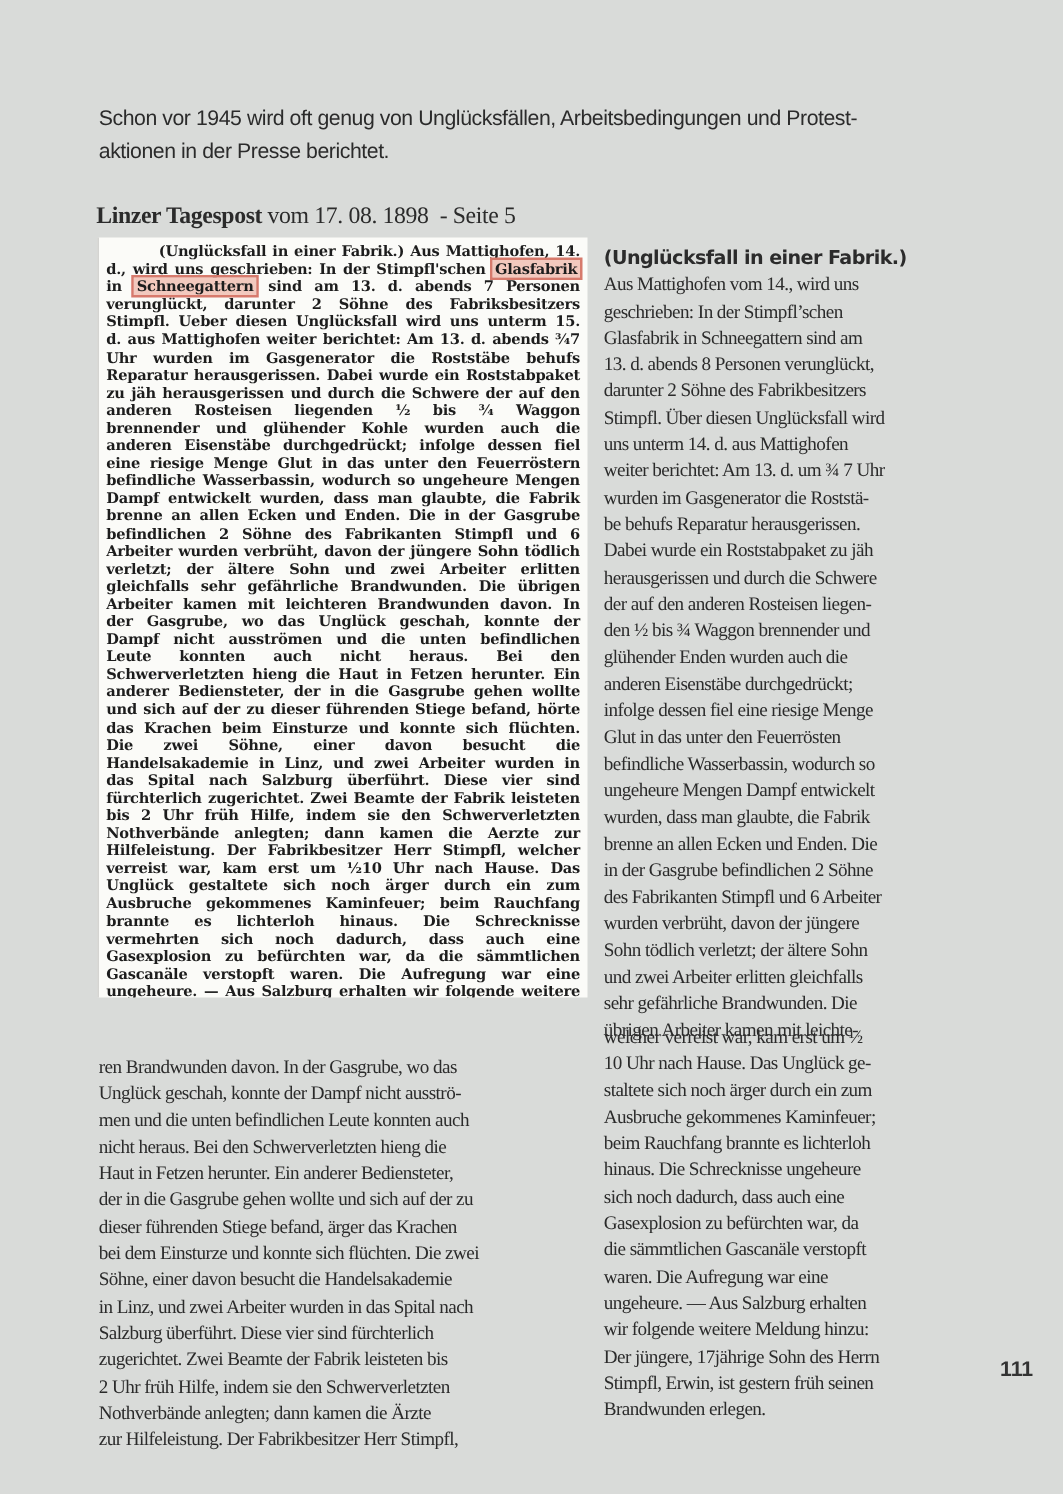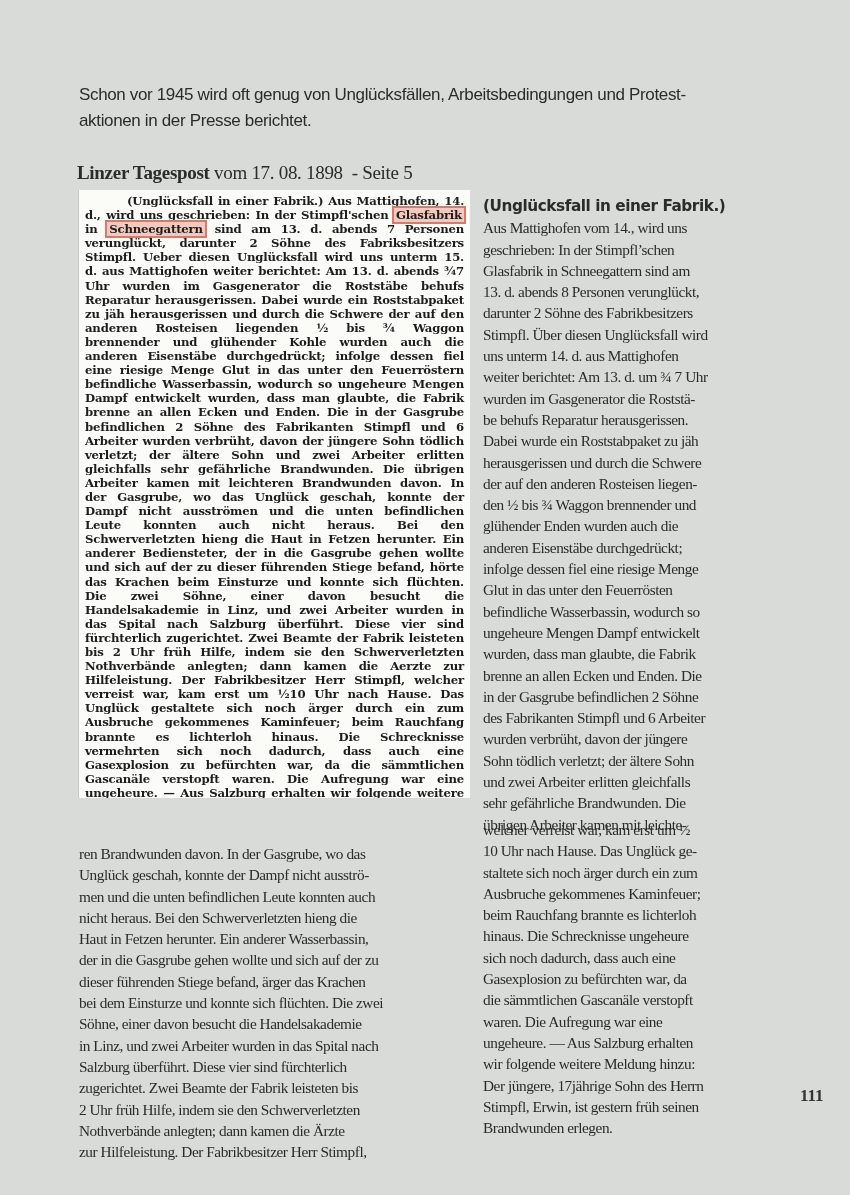--- a/index.html
+++ b/index.html
@@ -54,21 +54,21 @@
       letter-spacing: -0.45px;
       color: #2b2b2b;
     }
     .col .line { display: block; white-space: nowrap; font-family: Liberation Serif, serif; }
     .col-right-top { left: 483px; top: 196px; width: 330px; }
     .col-right-top .title { font-weight: bold; display: block; }
     .col-bottom-left { left: 79px; top: 819px; width: 400px; margin-top: 24px; }
     .col-bottom-right { left: 483px; top: 819px; width: 320px; }
     .page-number {
       position: absolute; left: 800px; top: 1086px;
-      font-family: Liberation Serif, serif; font-weight: bold;
+      font-family: Liberation Sans, sans-serif; font-weight: bold;
       font-size: 17px; color: #333;
     }
   </style>
 </head>
 <body>
 
 <div class="intro">
   <span class="line" style="display:block">Schon vor 1945 wird oft genug von Unglücksfällen, Arbeitsbedingungen und Protest-</span>
   <span class="line" style="display:block">aktionen in der Presse berichtet.</span>
 </div>
@@ -114,21 +114,21 @@
     <span class="line">und zwei Arbeiter erlitten gleichfalls</span>
     <span class="line">sehr gefährliche Brandwunden. Die</span>
     <span class="line">übrigen Arbeiter kamen mit leichte-</span>
   </div>
 
 <div class="col col-bottom-left" id="col-bl">
     <span class="line">ren Brandwunden davon. In der Gasgrube, wo das</span>
     <span class="line">Unglück geschah, konnte der Dampf nicht ausströ-</span>
     <span class="line">men und die unten befindlichen Leute konnten auch</span>
     <span class="line">nicht heraus. Bei den Schwerverletzten hieng die</span>
-    <span class="line">Haut in Fetzen herunter. Ein anderer Wasserbassin,</span>
+    <span class="line">Haut in Fetzen herunter. Ein anderer Bediensteter,</span>
     <span class="line">der in die Gasgrube gehen wollte und sich auf der zu</span>
     <span class="line">dieser führenden Stiege befand, ärger das Krachen</span>
     <span class="line">bei dem Einsturze und konnte sich flüchten. Die zwei</span>
     <span class="line">Söhne, einer davon besucht die Handelsakademie</span>
     <span class="line">in Linz, und zwei Arbeiter wurden in das Spital nach</span>
     <span class="line">Salzburg überführt. Diese vier sind fürchterlich</span>
     <span class="line">zugerichtet. Zwei Beamte der Fabrik leisteten bis</span>
     <span class="line">2 Uhr früh Hilfe, indem sie den Schwerverletzten</span>
     <span class="line">Nothverbände anlegten; dann kamen die Ärzte</span>
     <span class="line">zur Hilfeleistung. Der Fabrikbesitzer Herr Stimpfl,</span>

